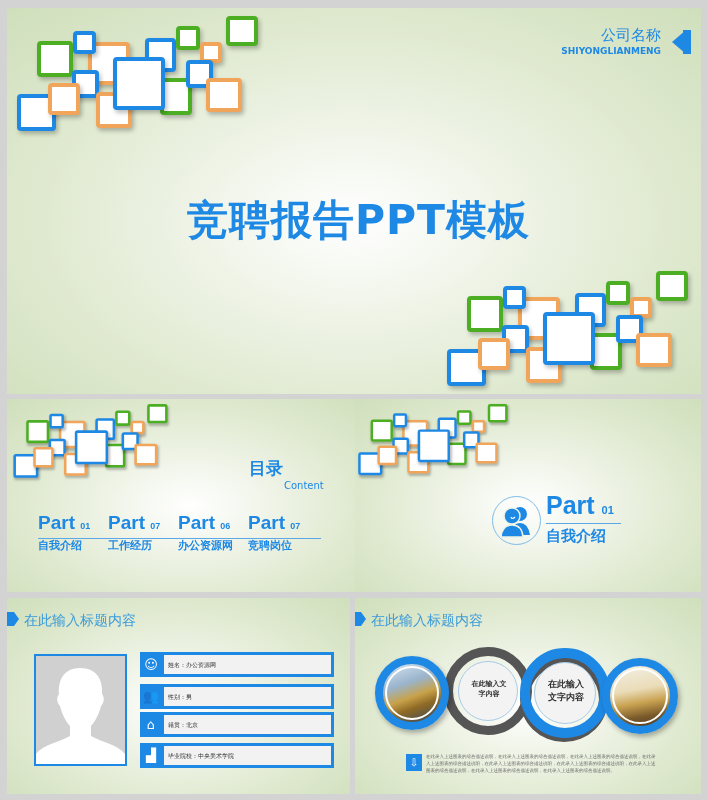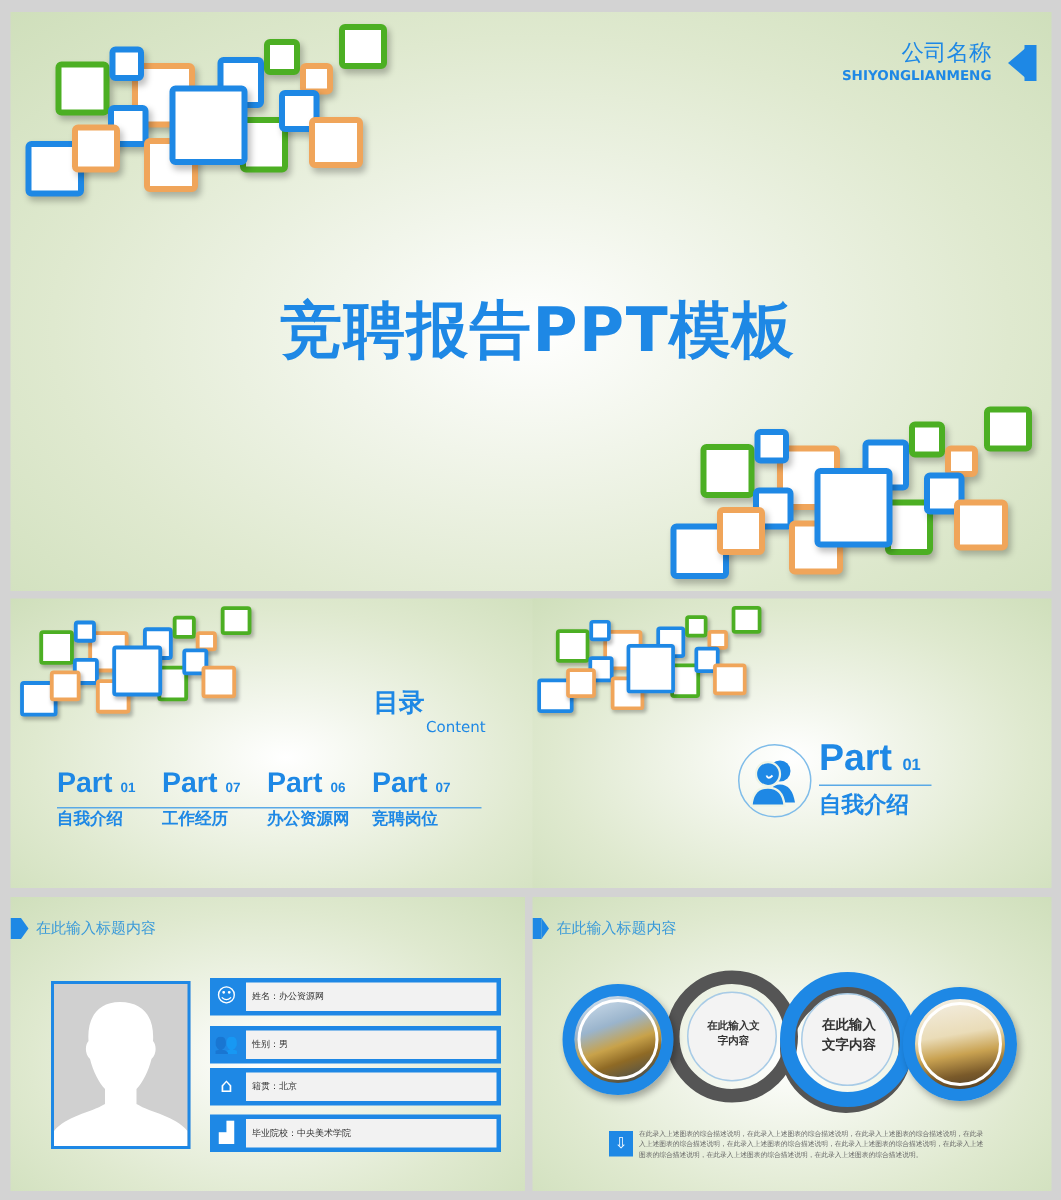--- a/index.html
+++ b/index.html
@@ -20,21 +20,21 @@
   .abs{position:absolute;}
   .title-main{color:#1e88e5;font-weight:bold;font-size:41px;letter-spacing:1px;white-space:nowrap;margin-top:35px;}
   .subbar{background:#3fa31a;color:#fff;font-size:13px;text-align:center;line-height:22px;}
   .logo-cn{color:#1e88e5;font-size:15px;margin-left:20px;}
   .logo-en{color:#1e88e5;font-size:9px;font-weight:bold;}
   .part{color:#1e88e5;font-weight:bold;font-family:"Liberation Sans",sans-serif;white-space:nowrap;}
   .part .num{font-size:9px;}
   .part-sub{color:#1e88e5;font-size:11px;font-weight:bold;white-space:nowrap;}
   .toc-cn{color:#1e88e5;font-weight:bold;font-size:17px;}
   .toc-en{color:#1e88e5;font-size:10px;margin-left:34px;}
-  .hdr-text{color:#3a9ad9;font-size:10px;white-space:nowrap;}
+  .hdr-text{color:#3a9ad9;font-size:14px;white-space:nowrap;}
   .info-row{position:absolute;left:133px;width:194px;height:25px;background:#1e88e5;box-sizing:border-box;}
   .info-row .icon{position:absolute;left:0;top:0;width:22px;height:25px;color:#fff;font-size:13px;text-align:center;line-height:25px;}
   .info-row .field{position:absolute;left:24px;top:3px;right:3px;bottom:3px;background:#f2f2f2;font-size:6px;color:#333;line-height:19px;padding-left:4px;}
   .ring{position:absolute;border-radius:50%;box-sizing:border-box;}
   .circ-text{color:#333;font-weight:bold;text-align:center;}
   .desc{font-size:4.5px;color:#666;line-height:7px;}
 </style>
 </head>
 <body>
 

